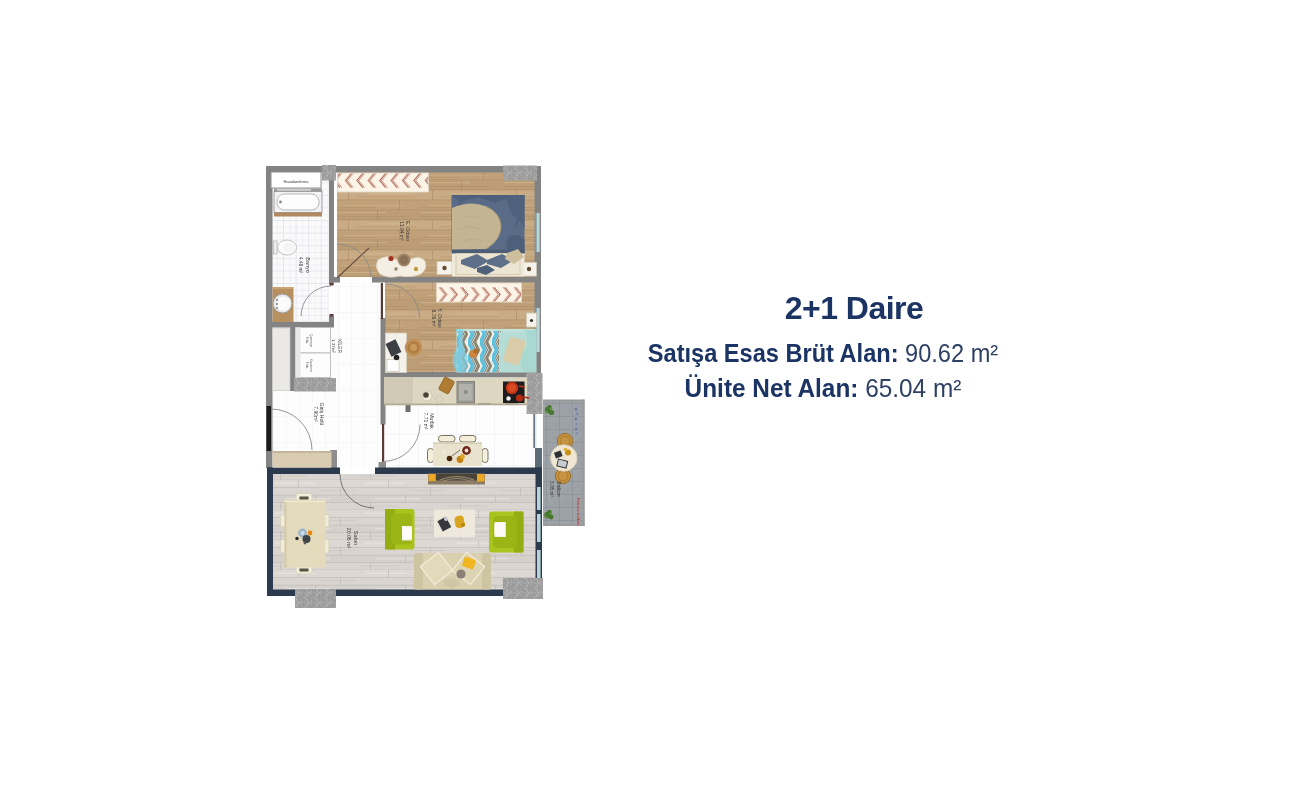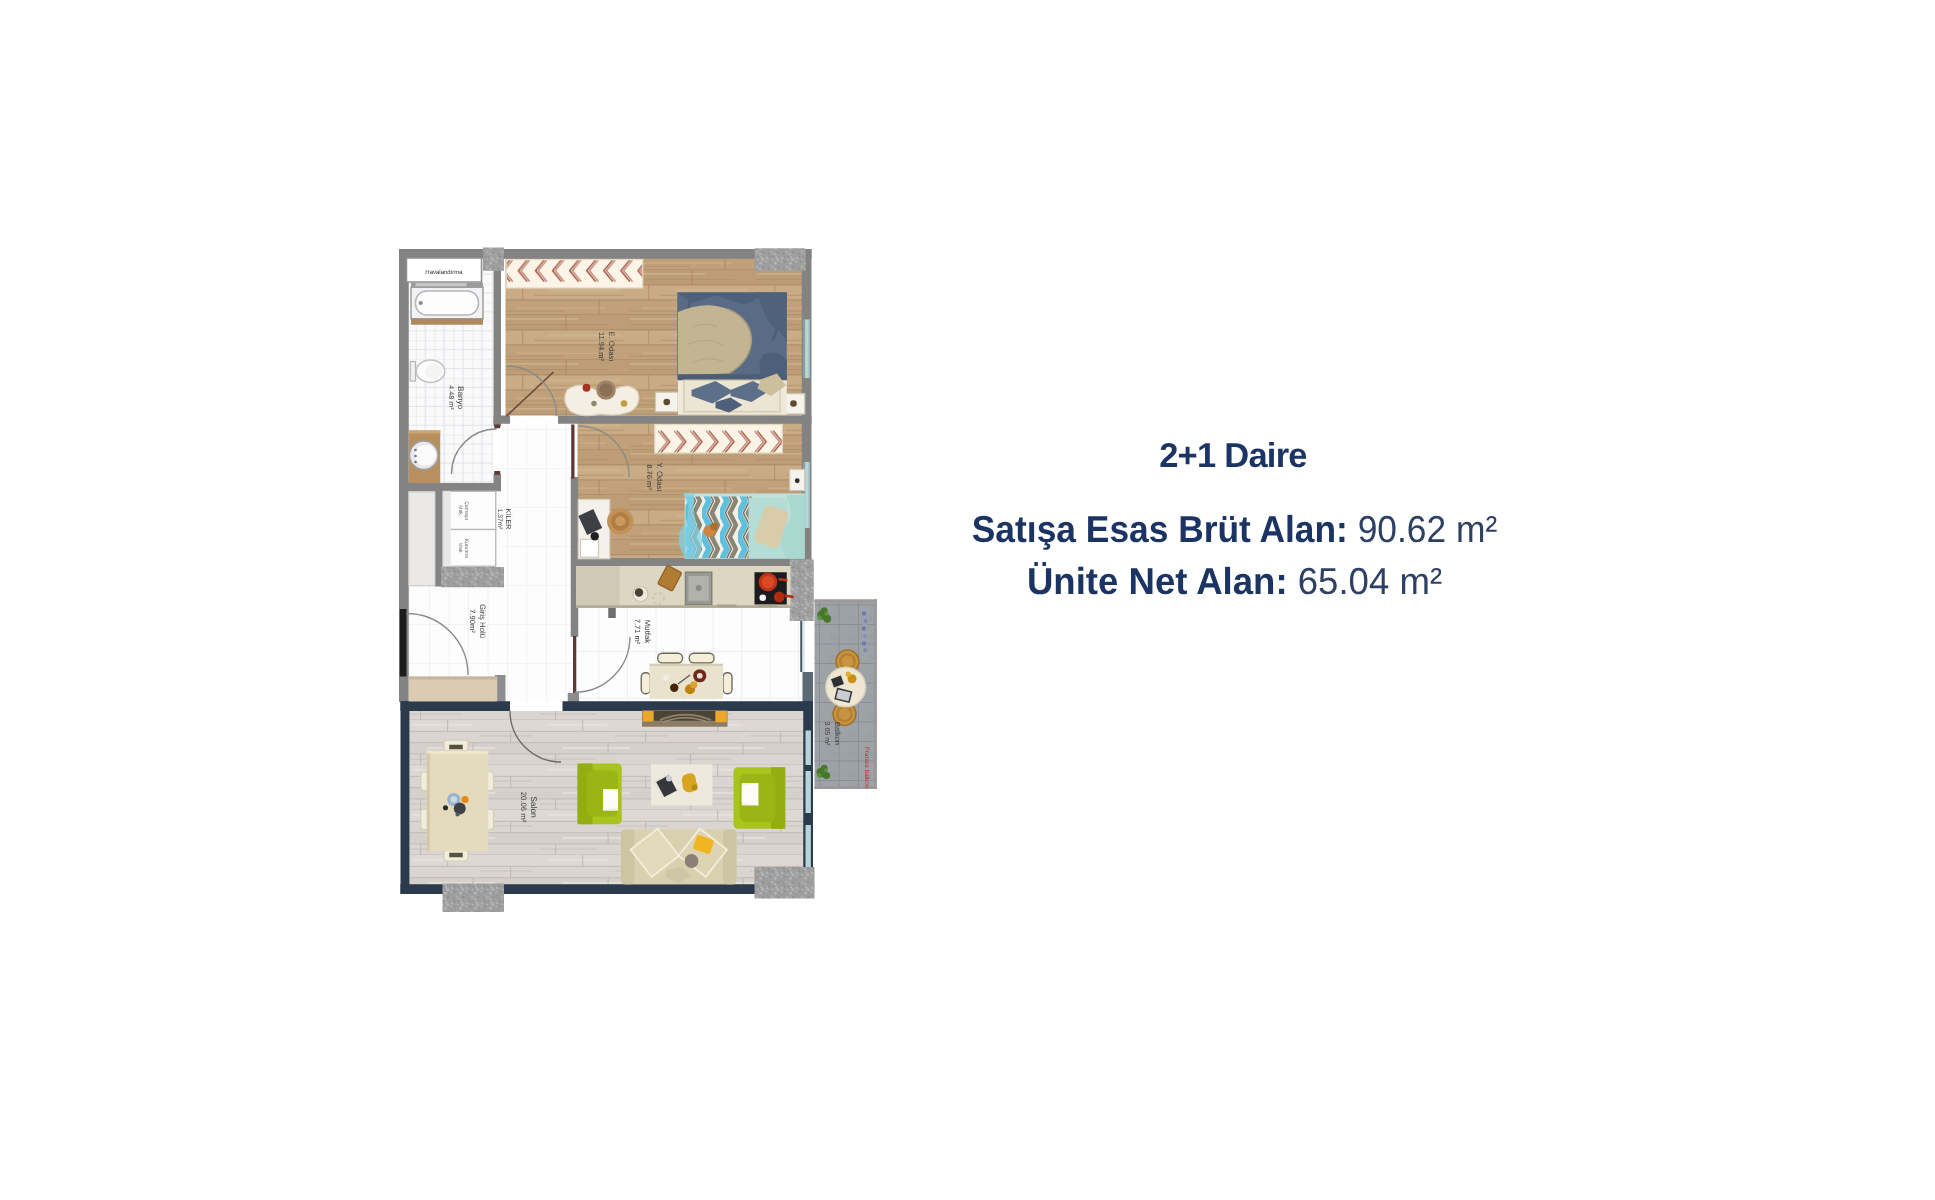--- a/index.html
+++ b/index.html
@@ -422,15 +422,15 @@
  <g transform="translate(438 318) rotate(90)">
         <text text-anchor="middle" x="0" y="0" font-size="5.2">Y. Odası</text>
         <text text-anchor="middle" x="0" y="6.5" font-size="5">8.76 m²</text>
       </g>
  <g transform="translate(556.5 489) rotate(90)">
         <text text-anchor="middle" x="0" y="0" font-size="5">Balkon</text>
         <text text-anchor="middle" x="0" y="6.2" font-size="4.7">3.05 m²</text>
       </g>
 </g>
 </svg>
-<div class="abs" style="left:592px;top:292px;width:460px;text-align:center;color:#1b3464;font-weight:bold;font-size:23px;line-height:1;letter-spacing:-0.5px">2+1 Daire</div>
+<div class="abs" style="left:624px;top:292px;width:460px;text-align:center;color:#1b3464;font-weight:bold;font-size:32px;line-height:1;letter-spacing:-0.5px">2+1 Daire</div>
 <div class="abs" style="left:600px;top:341px;width:446px;text-align:center;color:#1b3464;font-size:25px;line-height:1;transform:scaleX(.943)"><b>Satışa Esas Brüt Alan:</b><span style="color:#2e4063"> 90.62 m²</span></div>
 <div class="abs" style="left:600px;top:376px;width:446px;text-align:center;color:#1b3464;font-size:25px;line-height:1;transform:scaleX(.975)"><b>Ünite Net Alan:</b><span style="color:#2e4063"> 65.04 m²</span></div>
 
 </body></html>

